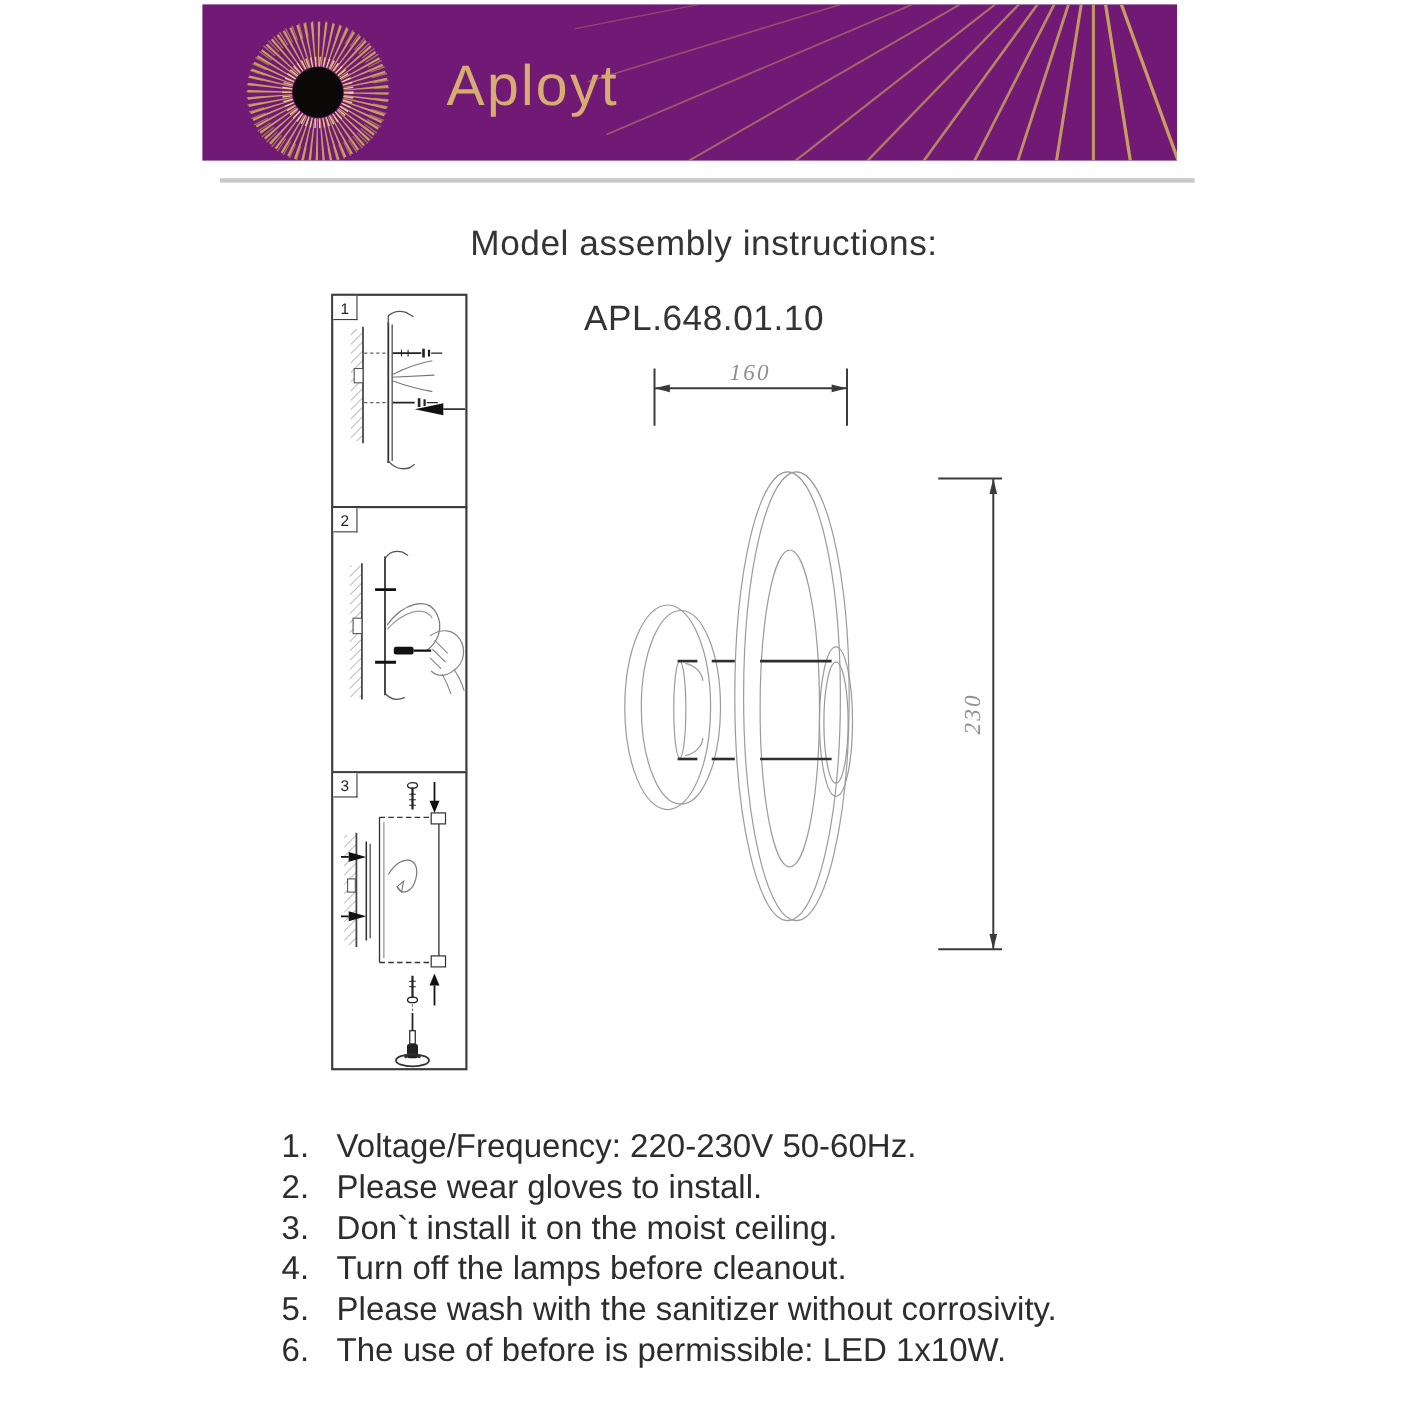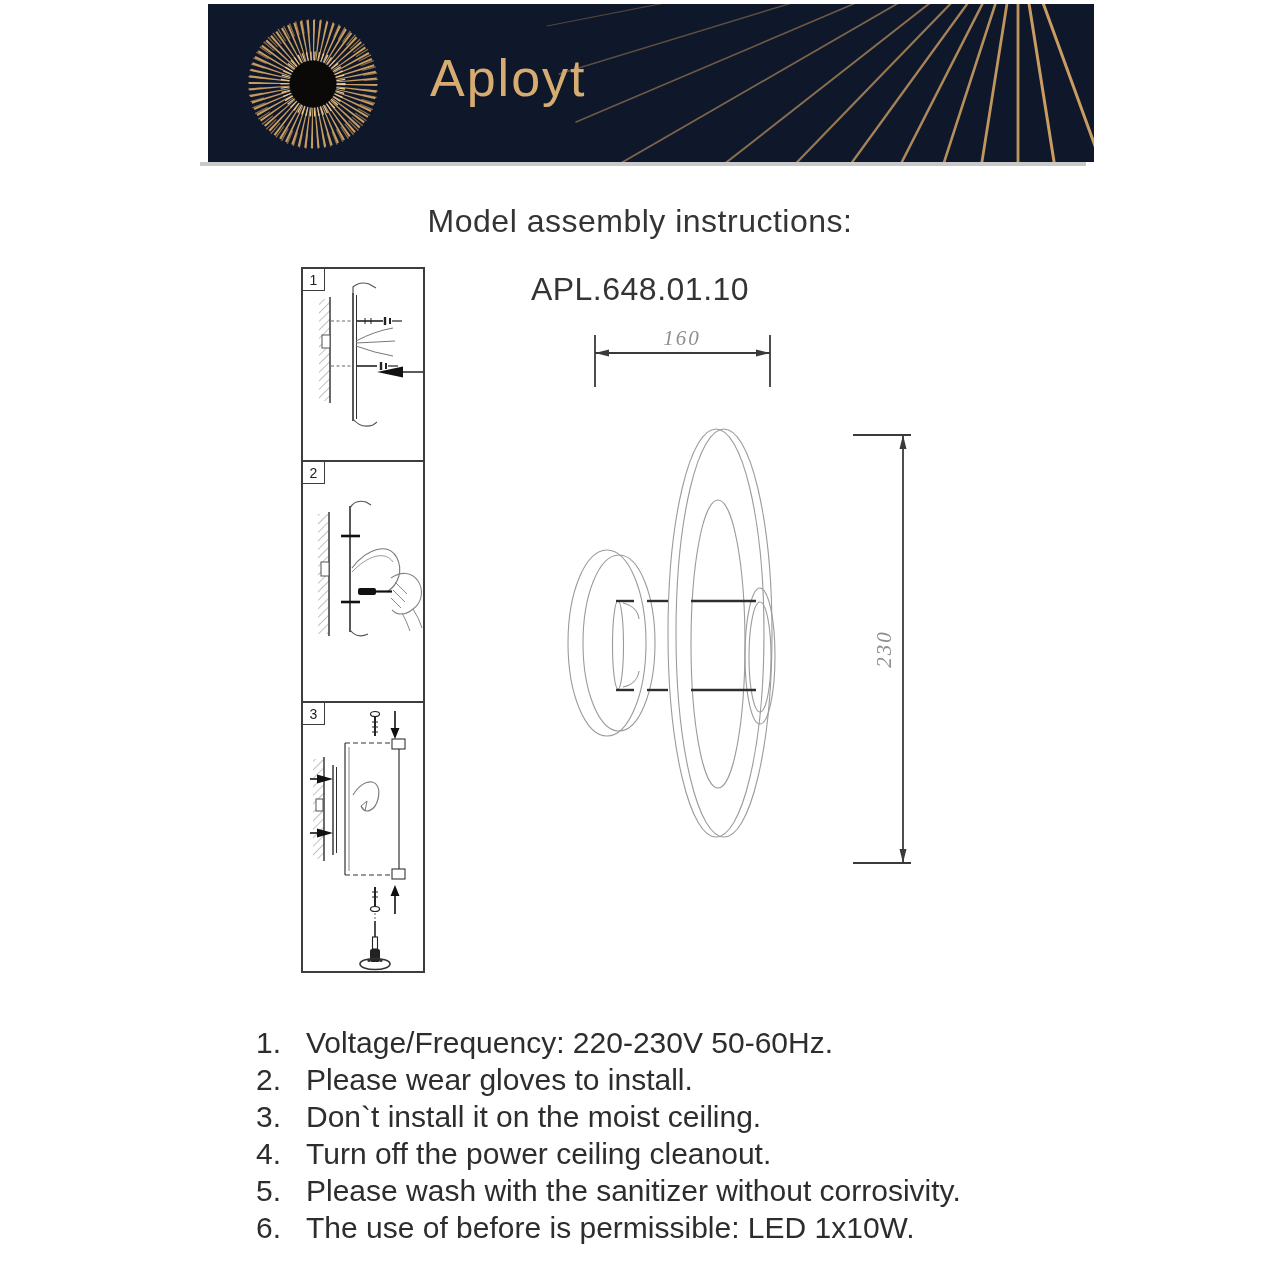--- a/index.html
+++ b/index.html
@@ -1,20 +1,20 @@
 <!DOCTYPE html>
 <html><head>
 <meta charset="utf-8">
 <style>
   html,body{margin:0;padding:0;background:#ffffff;}
   .page{position:relative;width:1280px;height:1280px;background:#ffffff;overflow:hidden;
         font-family:"Liberation Sans",sans-serif;}
 
   
-  .banner{position:absolute;left:208px;top:4px;width:886px;height:158px;background:#0f172a;overflow:hidden;}
+  .banner{position:absolute;left:184px;top:4px;width:886px;height:142px;background:#701a75;overflow:hidden;}
   .banner-sep{position:absolute;left:200px;top:162px;width:886px;height:4px;background:#c9c9c9;}
   .sunburst{position:absolute;left:30px;top:5px;}
   .brand{position:absolute;left:222px;top:44px;color:#d6ac71;font-size:52px;font-weight:300;
          letter-spacing:2px;}
   .rays{position:absolute;left:0;top:0;width:886px;height:158px;}
 
   
   .title-block{position:absolute;left:0;top:174px;width:1280px;text-align:center;color:#343434;}
   .title-line{font-size:32px;line-height:42px;letter-spacing:.5px;margin-top:26px;}
 
@@ -264,21 +264,21 @@
     <div class="ins-row">
       <span class="ins-num">2.</span>
       <span class="ins-text">Please wear gloves to install.</span>
     </div>
     <div class="ins-row">
       <span class="ins-num">3.</span>
       <span class="ins-text">Don`t install it on the moist ceiling.</span>
     </div>
     <div class="ins-row">
       <span class="ins-num">4.</span>
-      <span class="ins-text">Turn off the power ceiling cleanout.</span>
+      <span class="ins-text">Turn off the lamps before cleanout.</span>
     </div>
     <div class="ins-row">
       <span class="ins-num">5.</span>
       <span class="ins-text">Please wash with the sanitizer without corrosivity.</span>
     </div>
     <div class="ins-row">
       <span class="ins-num">6.</span>
       <span class="ins-text">The use of before is permissible: LED 1x10W.</span>
     </div>
   </div>

